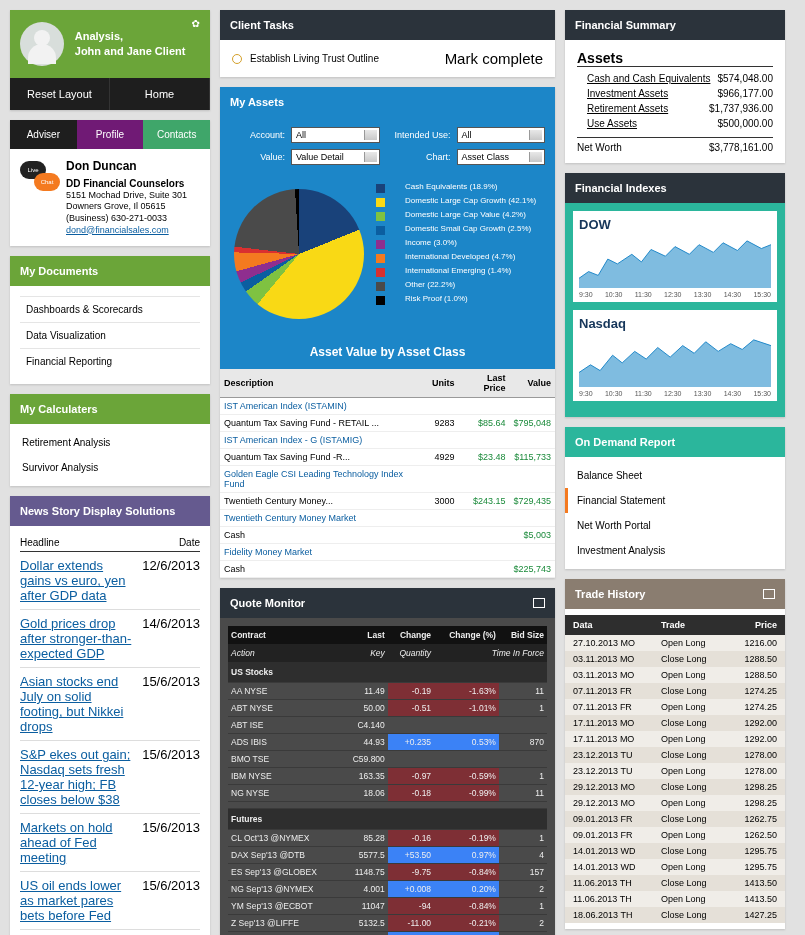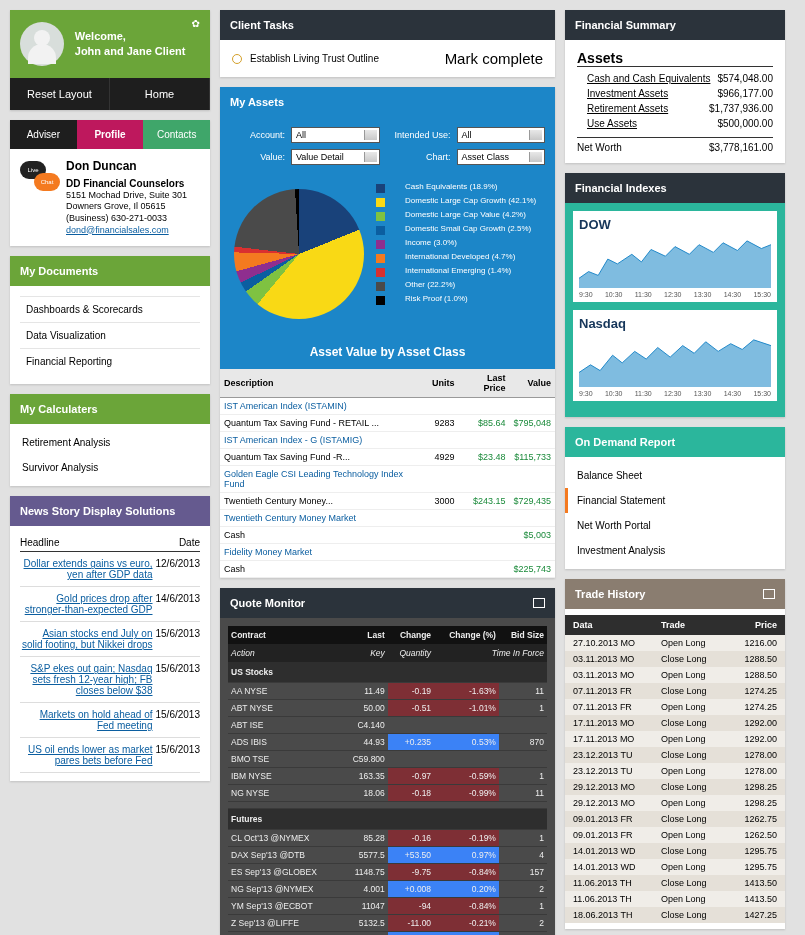--- a/index.html
+++ b/index.html
@@ -25,21 +25,21 @@
 .avatar { width:44px; height:44px; border-radius:50%; background:#d8dedb; display:inline-block; vertical-align:middle; position:relative; }
 .avatar::before{content:"";position:absolute;left:14px;top:8px;width:16px;height:16px;border-radius:50%;background:#f2f2f2;}
 .avatar::after{content:"";position:absolute;left:8px;top:22px;width:28px;height:20px;border-radius:14px 14px 0 0;background:#f2f2f2;}
 .welcome-text { display:inline-block; vertical-align:middle; margin-left:8px; font-weight:bold; font-size:11px; line-height:1.4; }
 .gear { position:absolute; right:10px; top:8px; color:#fff; }
 .blackbar { display:flex; background:#1e1e1e; }
 .blackbar > div { flex:1; color:#fff; text-align:center; padding:10px 4px; font-size:11px; border-right:1px solid #333; cursor:pointer;}
 .navbar { display:flex; }
 .navbar > div { flex:1; color:#fff; text-align:center; padding:9px 12px; font-size:10px; }
 .nav-black{background:#1e1e1e;}
-.nav-g1{background:#be185d;font-weight:bold;}
+.nav-g1{background:#701a75;}
 .nav-g2{background:#3fa66a;}
 
 .adviser-body { padding:10px; display:flex; gap:8px; }
 .chat-icon { width:38px; height:38px; position:relative; }
 .chat-icon .b1{position:absolute;left:0;top:2px;width:26px;height:18px;border-radius:9px;background:#222;color:#fff;font-size:6px;display:flex;align-items:center;justify-content:center;}
 .chat-icon .b2{position:absolute;left:14px;top:14px;width:26px;height:18px;border-radius:9px;background:#f47a20;color:#fff;font-size:6px;display:flex;align-items:center;justify-content:center;}
 .adviser-text{font-size:9px;line-height:1.3;}
 .adviser-text .nm{font-size:12px;font-weight:bold;margin-bottom:2px;}
 .adviser-text .cm{font-weight:bold;font-size:10px;}
 .link{color:#0b5ea0;text-decoration:underline;cursor:pointer;}
@@ -52,21 +52,21 @@
 .docs-head .t2{font-size:9px;color:#666;}
 .file-row{padding:7px 6px;border-top:1px solid #e5e5e5;font-size:10px;cursor:pointer;}
 
 .calc-body,.report-body{padding:6px 0;}
 .list-item{padding:7px 12px;font-size:10px;cursor:pointer;}
 .list-item.active{border-left:3px solid #f47a20;padding-left:9px;}
 
 
 .news-body{padding:8px 10px;}
 .news-head{display:flex;justify-content:space-between;border-bottom:1.5px solid #333;padding:3px 0;font-size:10px;}
-.news-row{display:flex;justify-content:space-between;gap:3px;padding:6px 0;border-bottom:1px solid #ddd;font-size:10px;text-align:right;}
+.news-row{display:flex;justify-content:space-between;gap:10px;padding:6px 0;border-bottom:1px solid #ddd;font-size:13px;}
 .news-row .h{flex:1;}
 
 
 .tasks-body{padding:10px 12px;display:flex;align-items:center;gap:8px;font-size:10px;}
 .circ{width:10px;height:10px;border:1.5px solid #d4a02a;border-radius:50%;}
 .mark{margin-left:auto;text-align:right;font-size:15px;cursor:pointer;}
 
 
 .assets-filters{background:#1c86c8;color:#fff;padding:10px;display:grid;grid-template-columns:55px 1fr 65px 1fr;gap:6px;align-items:center;font-size:9px;}
 .assets-filters label{text-align:right;}
@@ -130,21 +130,21 @@
 
 <div class="page">
 
 <div class="col col1">
 
 <div class="card">
   <div class="welcome">
     <span class="gear">✿</span>
     <span class="avatar"></span>
     <span class="welcome-text">
-      <span>Welcome,</span><br>
+      <span>Analysis,</span><br>
       <span>John and Jane Client</span>
     </span>
   </div>
   <div class="blackbar">
     <div>Reset  Layout</div>
     <div>Home</div>
   </div>
 </div>
 
 <div class="card">

